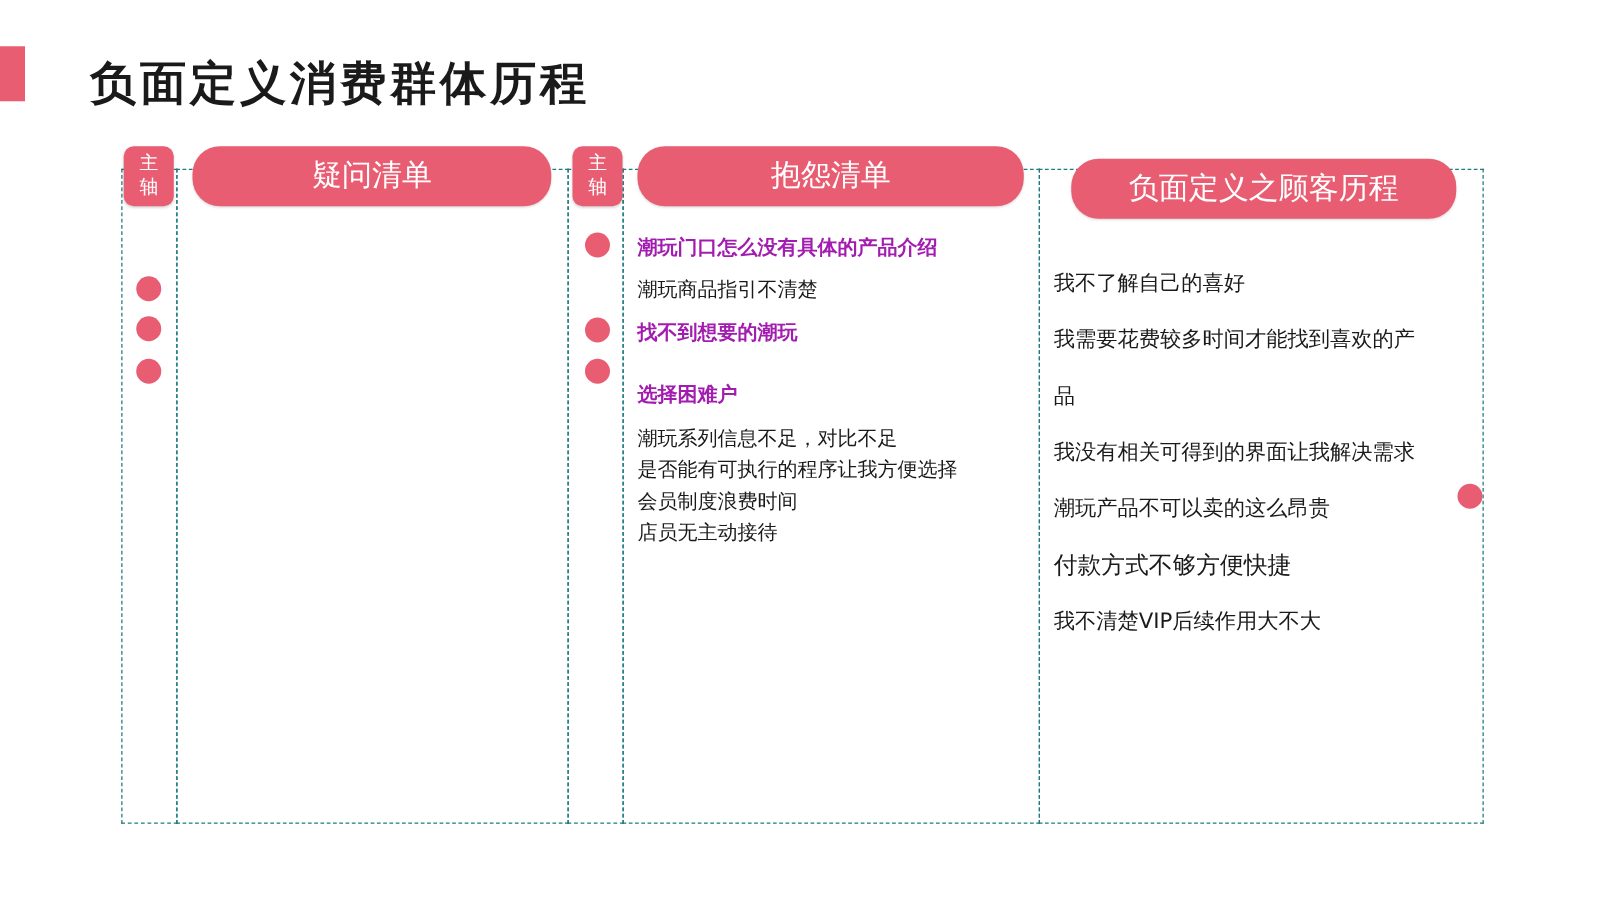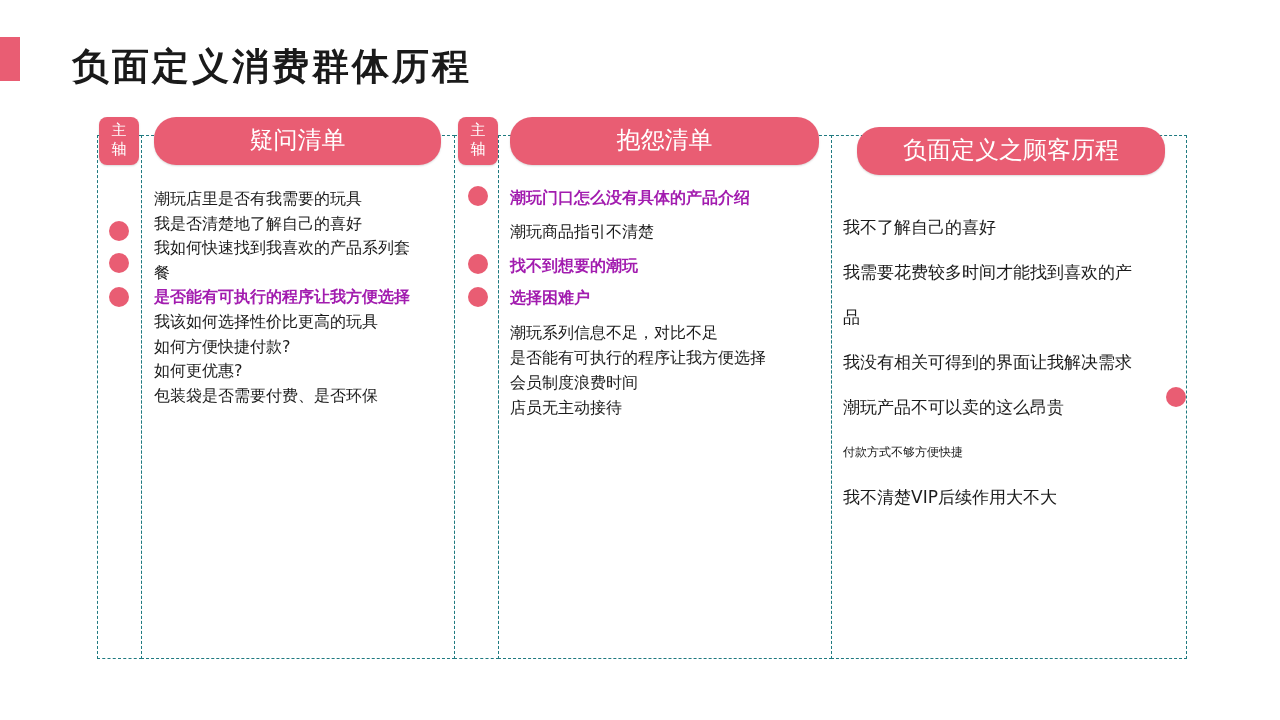--- a/index.html
+++ b/index.html
@@ -74,45 +74,34 @@
   <div class="dot" style="left:109px; top:221px;"></div>
   <div class="dot" style="left:109px; top:253px;"></div>
   <div class="dot" style="left:109px; top:287px;"></div>
 
   <div class="dot" style="left:468px; top:186px;"></div>
   <div class="dot" style="left:468px; top:254px;"></div>
   <div class="dot" style="left:468px; top:287px;"></div>
 
   <div class="dot" style="left:1166px; top:387px;"></div>
 
-  <ul class="list" style="left:154px; top:187px; line-height:24.6px;">
-    <li>潮玩店里是否有我需要的玩具</li>
-    <li>我是否清楚地了解自己的喜好</li>
-    <li>我如何快速找到我喜欢的产品系列套</li>
-    <li>餐</li>
-    <li class="hl">是否能有可执行的程序让我方便选择</li>
-    <li>我该如何选择性价比更高的玩具</li>
-    <li>如何方便快捷付款?</li>
-    <li>如何更优惠?</li>
-    <li>包装袋是否需要付费、是否环保</li>
-  </ul>
 
   <ul class="list" style="left:510px; top:186px;">
     <li class="hl" style="line-height:24px; margin-bottom:10px;">潮玩门口怎么没有具体的产品介绍</li>
     <li style="line-height:24px; margin-bottom:10px;">潮玩商品指引不清楚</li>
-    <li class="hl" style="line-height:24px; margin-bottom:8px;">找不到想要的潮玩</li>
+    <li class="hl" style="line-height:24px; margin-bottom:26px;">找不到想要的潮玩</li>
     <li class="hl" style="line-height:24px; margin-bottom:10px;">选择困难户</li>
     <li style="line-height:25px;">潮玩系列信息不足，对比不足</li>
     <li style="line-height:25px;">是否能有可执行的程序让我方便选择</li>
     <li style="line-height:25px;">会员制度浪费时间</li>
     <li style="line-height:25px;">店员无主动接待</li>
   </ul>
 
   <ul class="list" style="left:843px; top:205px; line-height:45px;">
     <li style="font-size:17px;">我不了解自己的喜好</li>
     <li style="font-size:17px;">我需要花费较多时间才能找到喜欢的产</li>
     <li style="font-size:17px;">品</li>
     <li style="font-size:17px;">我没有相关可得到的界面让我解决需求</li>
     <li style="font-size:17px;">潮玩产品不可以卖的这么昂贵</li>
-    <li style="font-size:12px;">付款方式不够方便快捷</li>
+    <li style="font-size:19px;">付款方式不够方便快捷</li>
     <li style="font-size:17px;">我不清楚VIP后续作用大不大</li>
   </ul>
 </div>
 
 </body></html>

